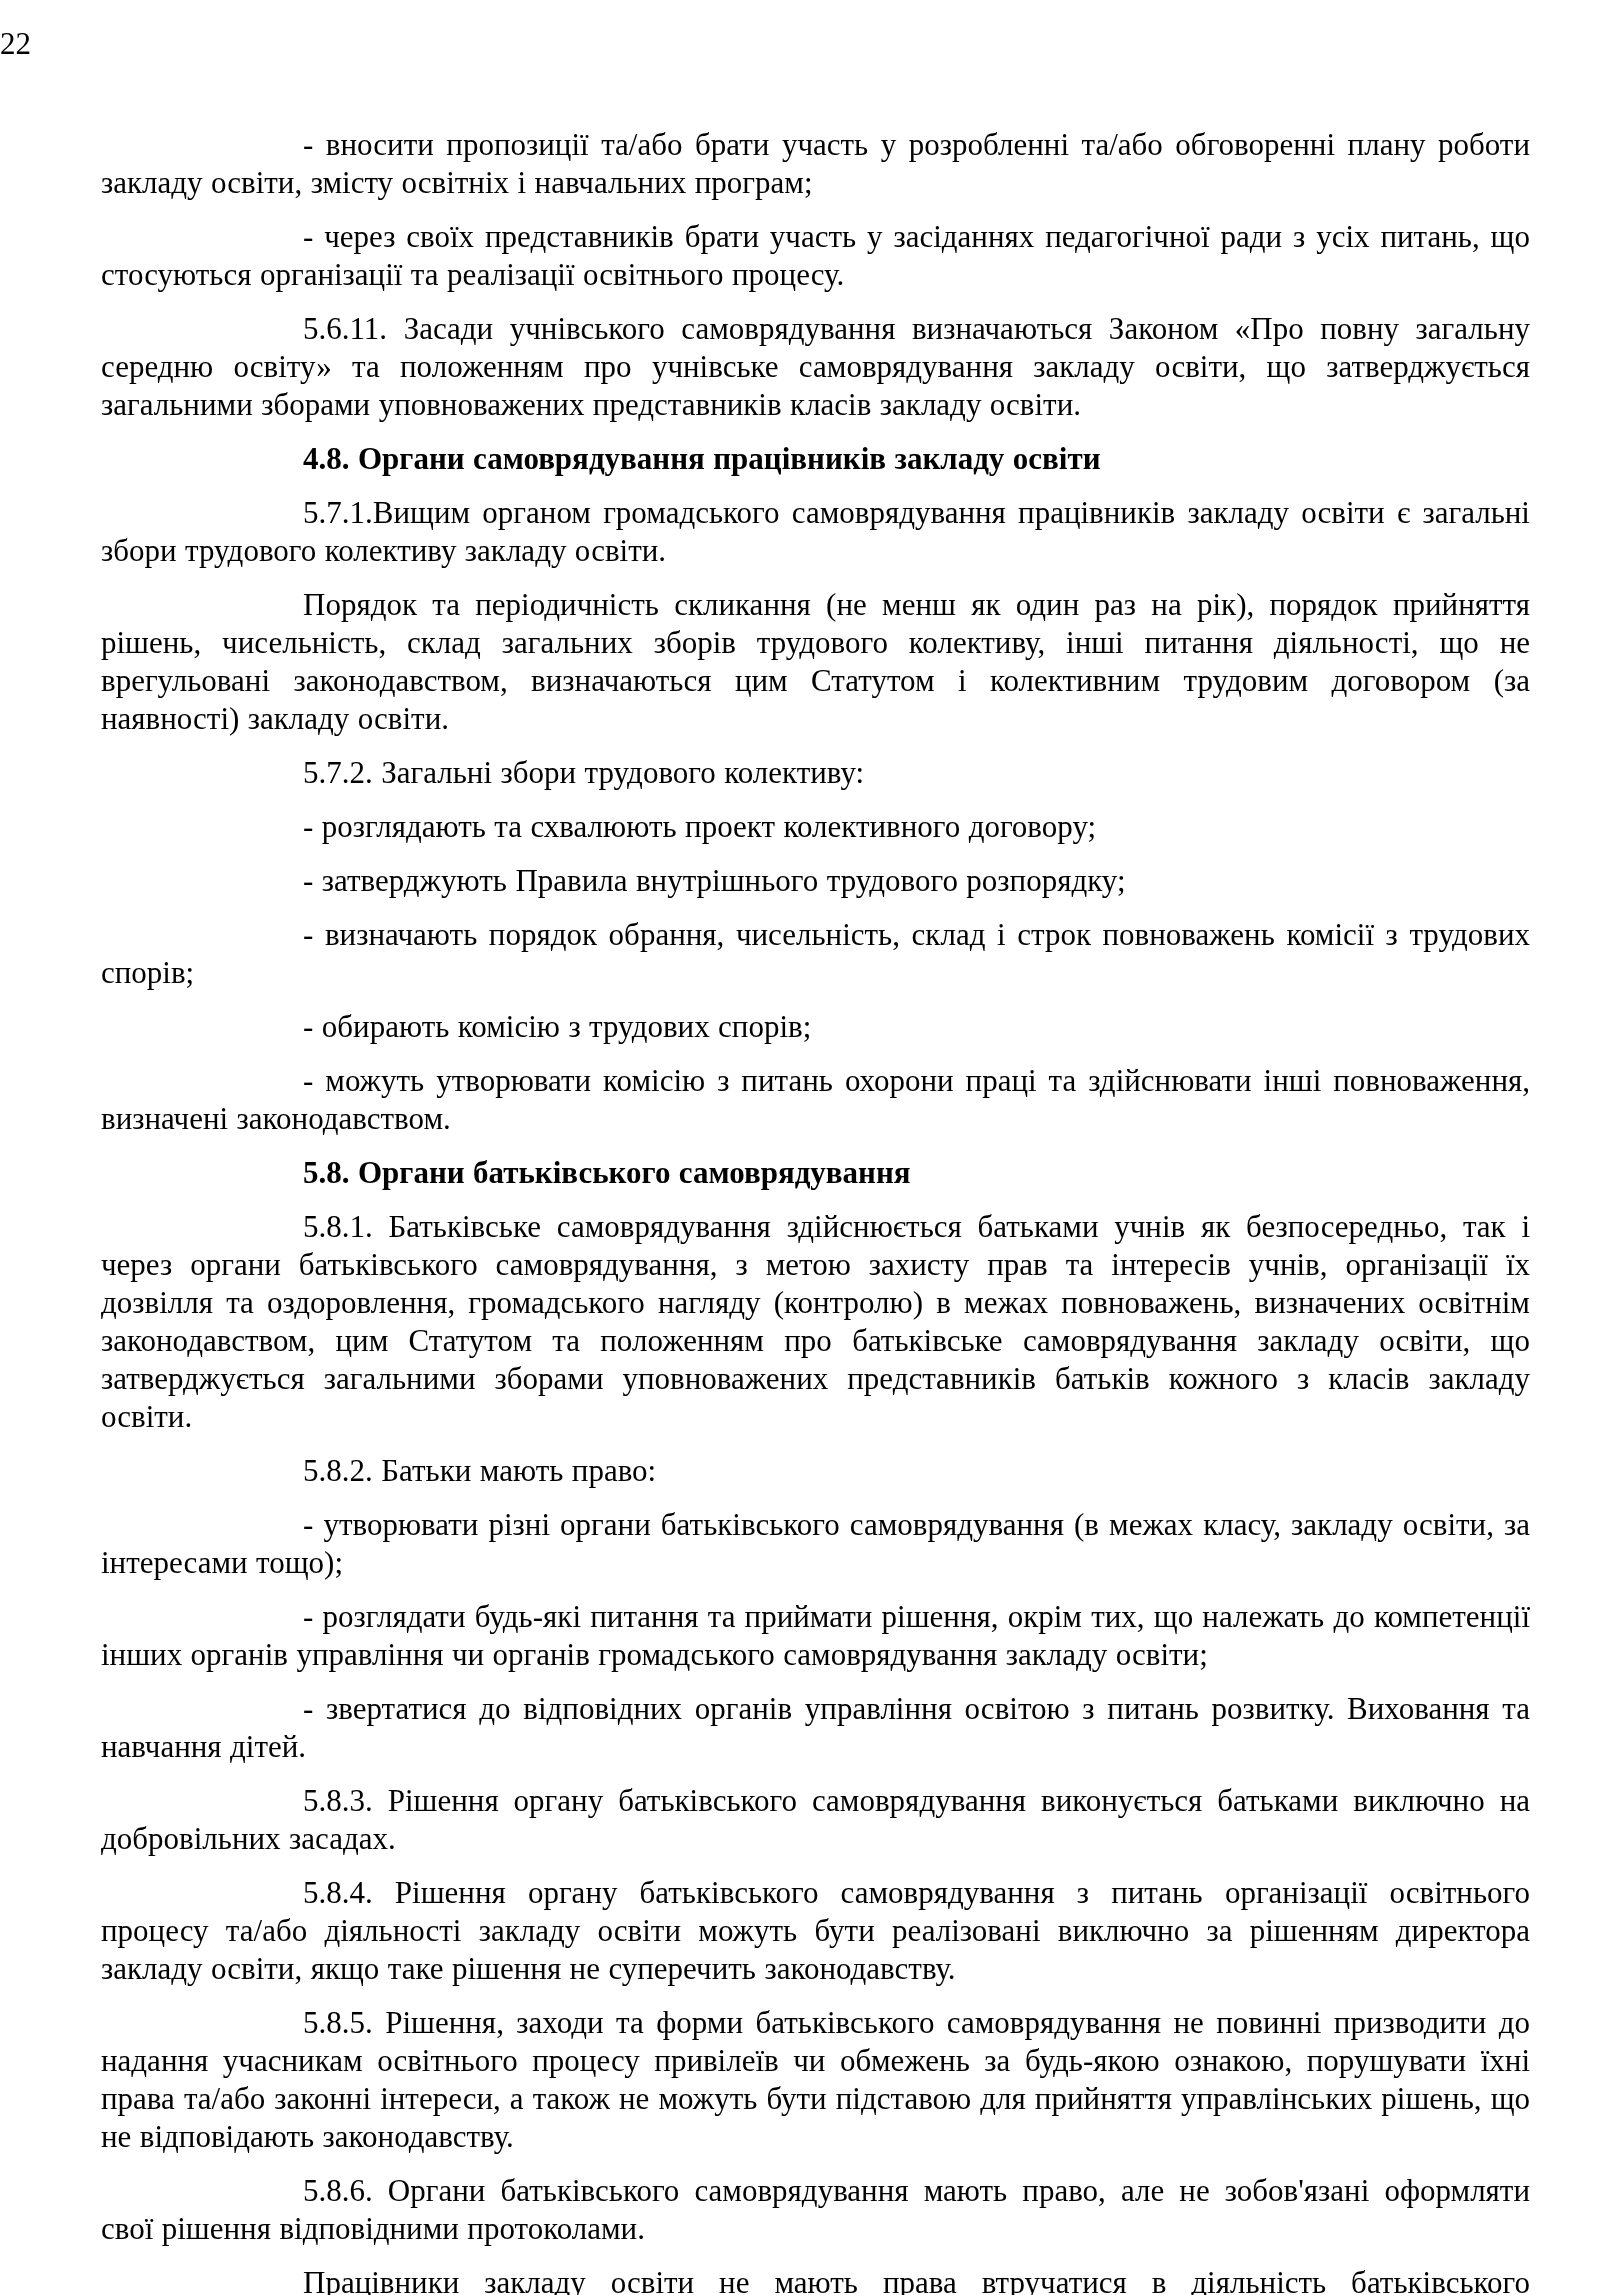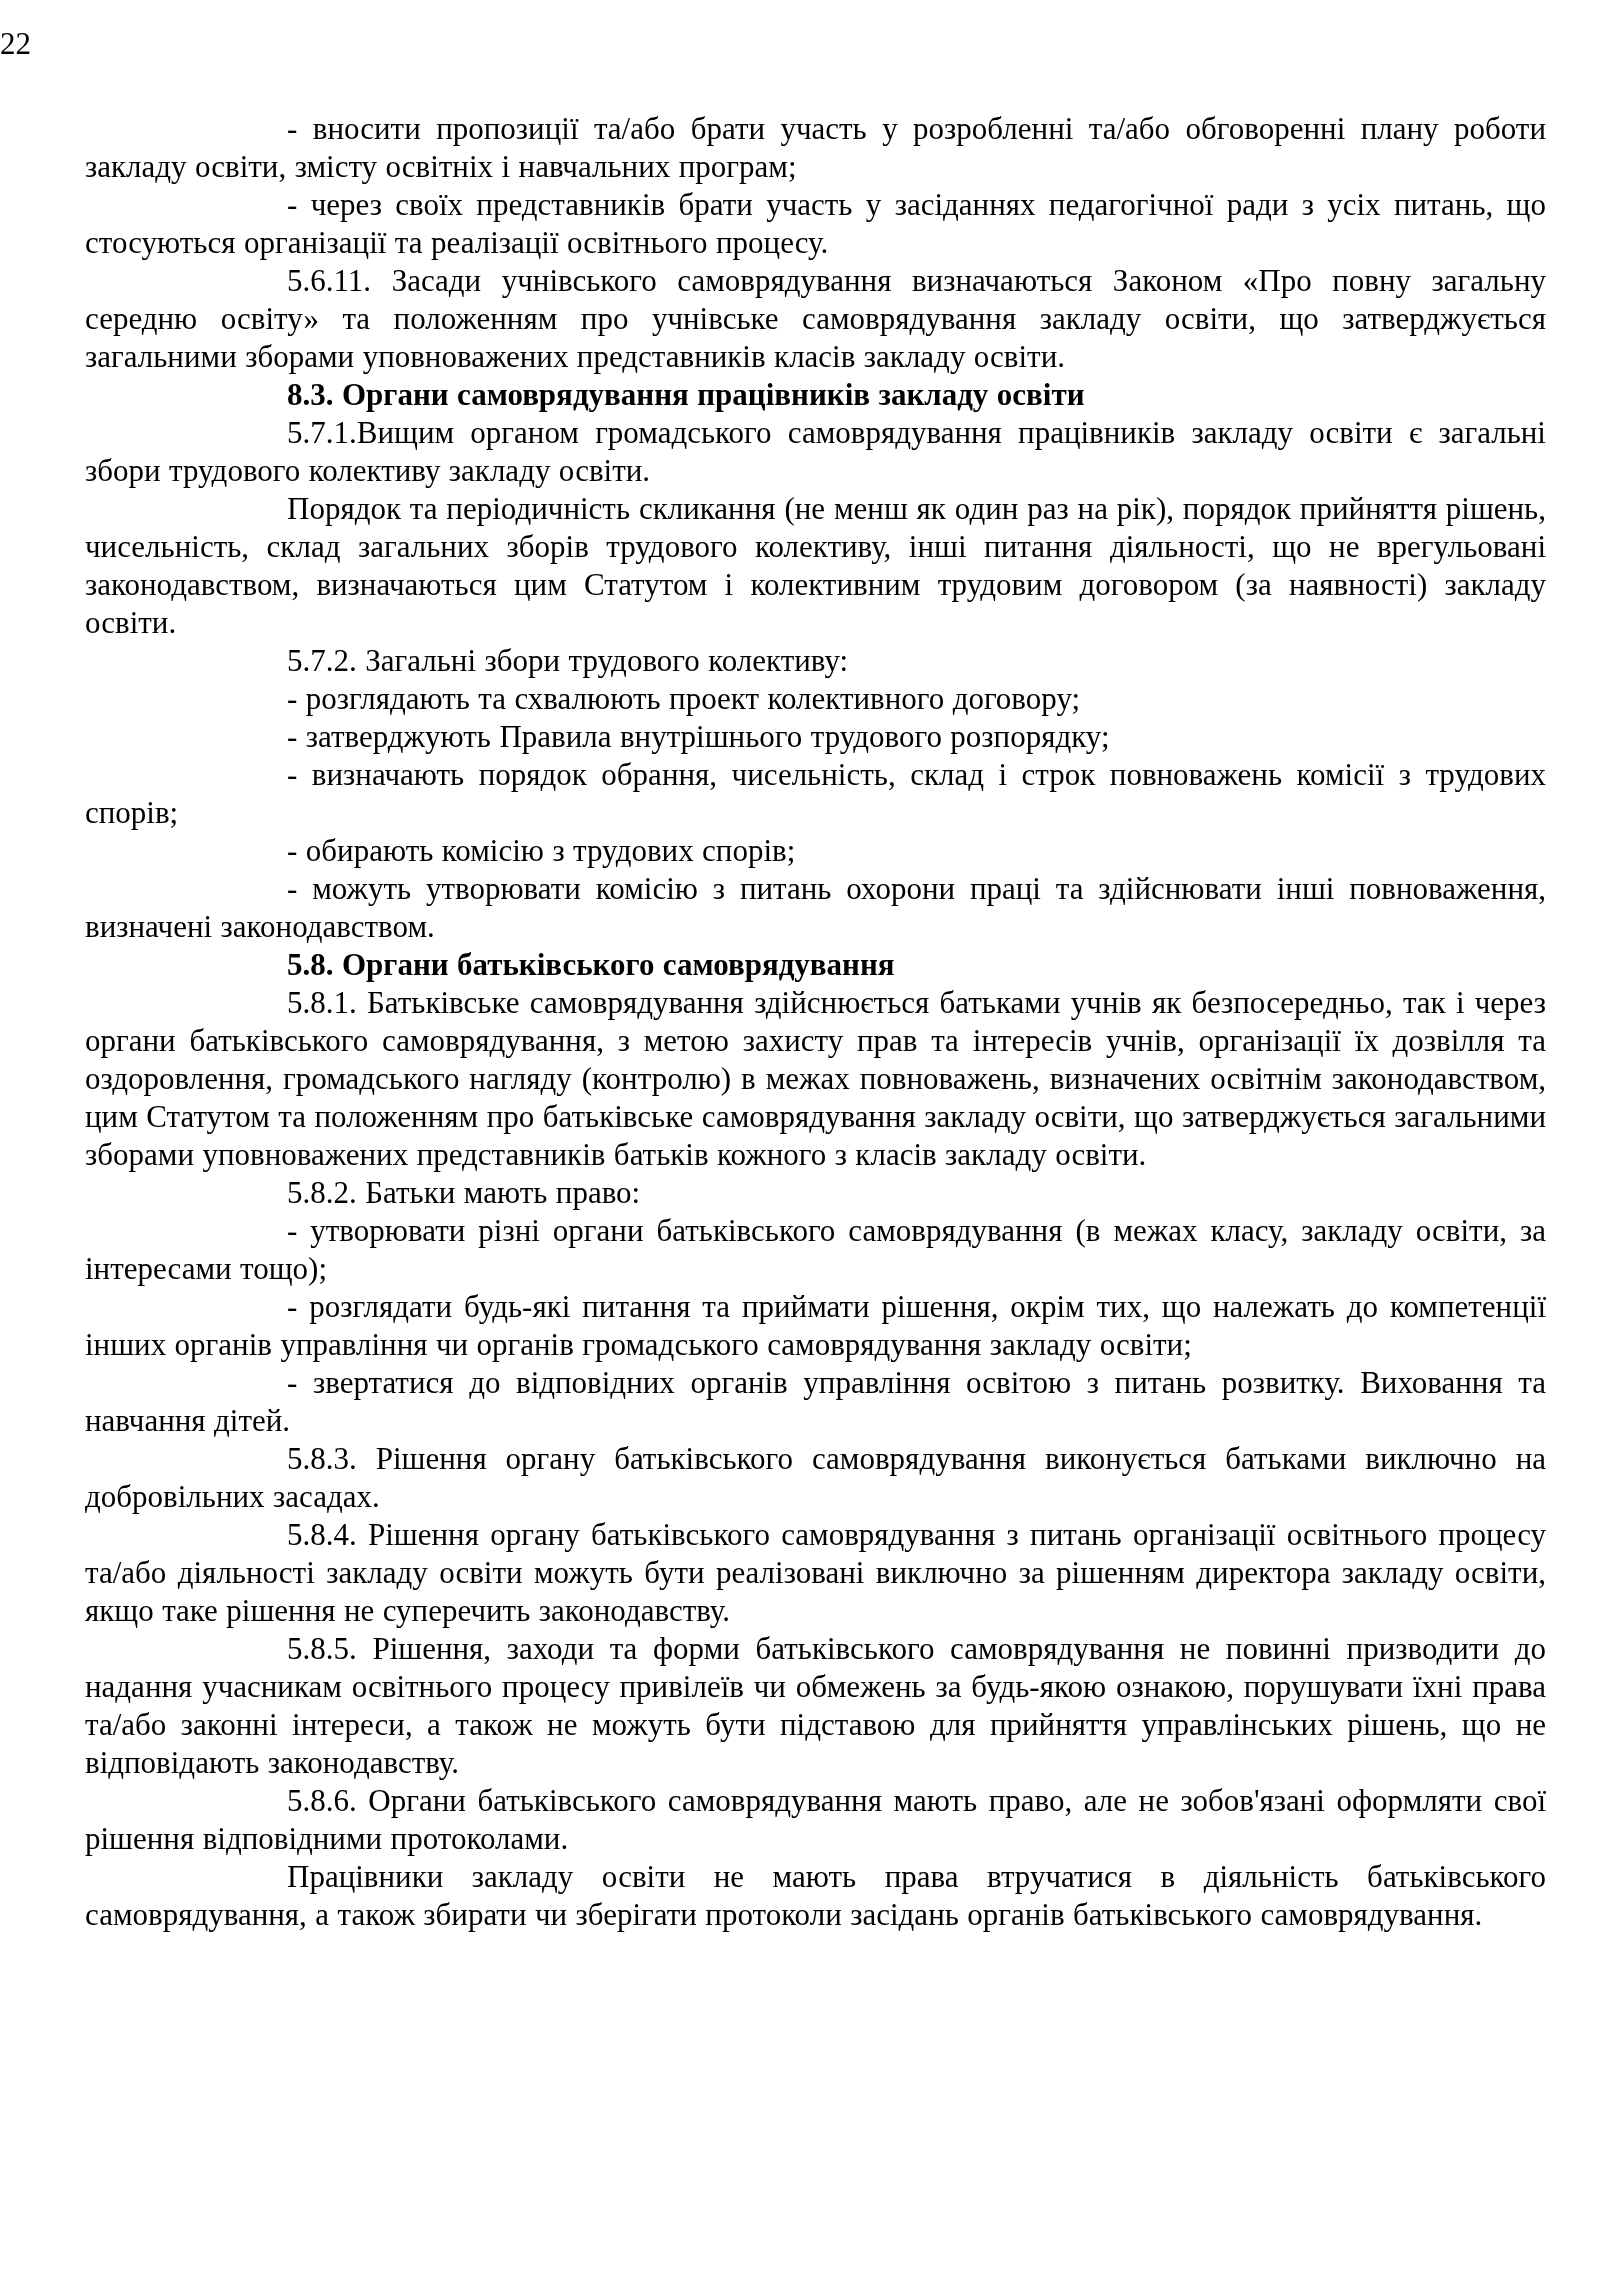--- a/index.html
+++ b/index.html
@@ -26,21 +26,21 @@
     line-height: 37px;
     color: #000000;
   }
   .content {
     position: absolute;
     left: 85px;
     top: 110px;
     width: 1461px;
   }
   p.para {
-    margin: 0;
+    margin: 16px;
     padding: 0;
     font-size: 31px;
     line-height: 38px;
     text-align: justify;
     text-indent: 202px;
     color: #000000;
     word-spacing: 0.7px;
   }
   p.para.heading {
     font-weight: bold;
@@ -49,21 +49,21 @@
 </style>
 </head>
 <body>
 
 <div class="page">
   <div class="page-number">22</div>
   <div class="content">
       <p class="para">- вносити пропозиції та/або брати участь у розробленні та/або обговоренні плану роботи закладу освіти, змісту освітніх і навчальних програм;</p>
       <p class="para">- через своїх представників брати участь у засіданнях педагогічної ради з усіх питань, що стосуються організації та реалізації освітнього процесу.</p>
       <p class="para">5.6.11. Засади учнівського самоврядування визначаються Законом «Про повну загальну середню освіту» та положенням про учнівське самоврядування закладу освіти, що затверджується загальними зборами уповноважених представників класів закладу освіти.</p>
-      <p class="para heading">8.3. Органи самоврядування працівників закладу освіти</p>
+      <p class="para heading">4.8. Органи самоврядування працівників закладу освіти</p>
       <p class="para">5.7.1.Вищим органом громадського самоврядування працівників закладу освіти є загальні збори трудового колективу закладу освіти.</p>
       <p class="para">Порядок та періодичність скликання (не менш як один раз на рік), порядок прийняття рішень, чисельність, склад загальних зборів трудового колективу, інші питання діяльності, що не врегульовані законодавством, визначаються цим Статутом і колективним трудовим договором (за наявності) закладу освіти.</p>
       <p class="para">5.7.2. Загальні збори трудового колективу:</p>
       <p class="para">- розглядають та схвалюють проект колективного договору;</p>
       <p class="para">- затверджують Правила внутрішнього трудового розпорядку;</p>
       <p class="para">- визначають порядок обрання, чисельність, склад і строк повноважень комісії з трудових спорів;</p>
       <p class="para">- обирають комісію з трудових спорів;</p>
       <p class="para">- можуть утворювати комісію з питань охорони праці та здійснювати інші повноваження, визначені законодавством.</p>
       <p class="para heading">5.8. Органи батьківського самоврядування</p>
       <p class="para">5.8.1. Батьківське самоврядування здійснюється батьками учнів як безпосередньо, так і через органи батьківського самоврядування, з метою захисту прав та інтересів учнів, організації їх дозвілля та оздоровлення, громадського нагляду (контролю) в межах повноважень, визначених освітнім законодавством, цим Статутом та положенням про батьківське самоврядування закладу освіти, що затверджується загальними зборами уповноважених представників батьків кожного з класів закладу освіти.</p>

